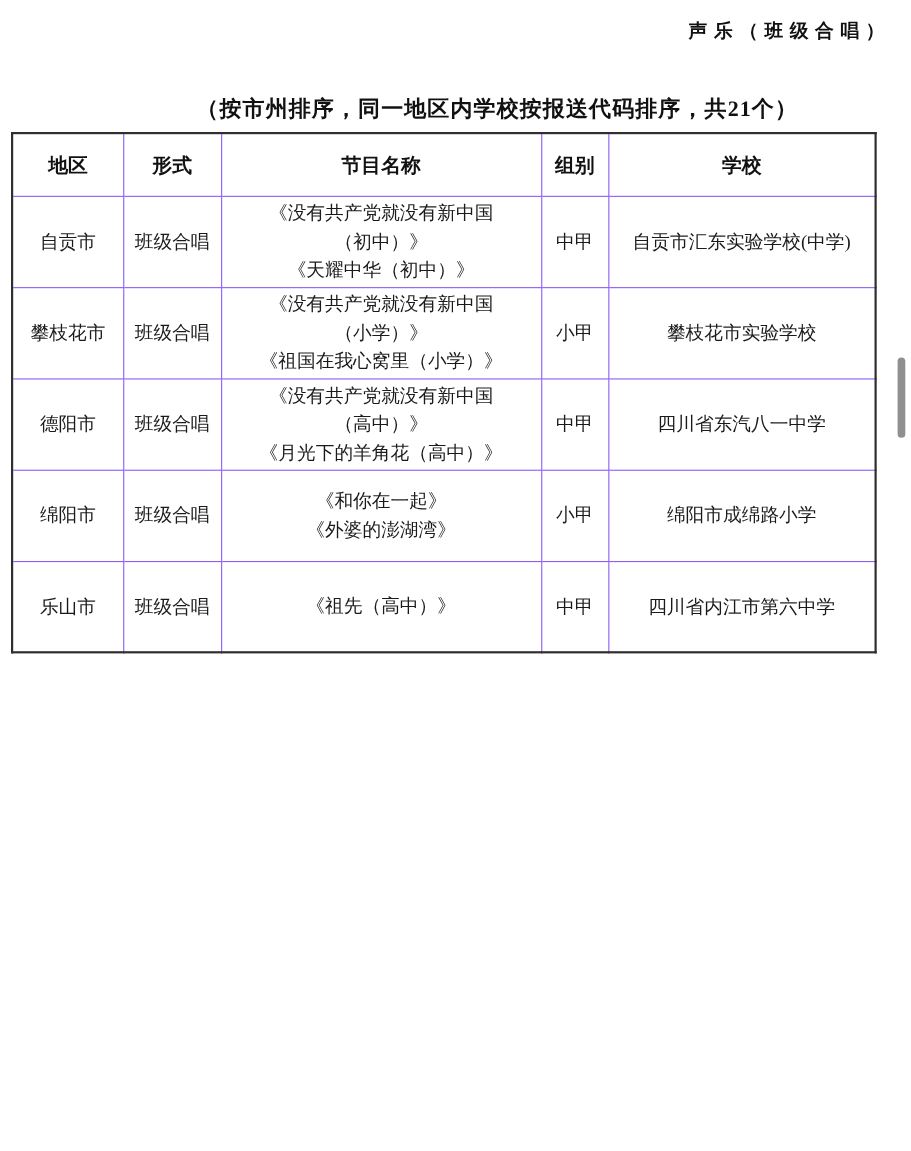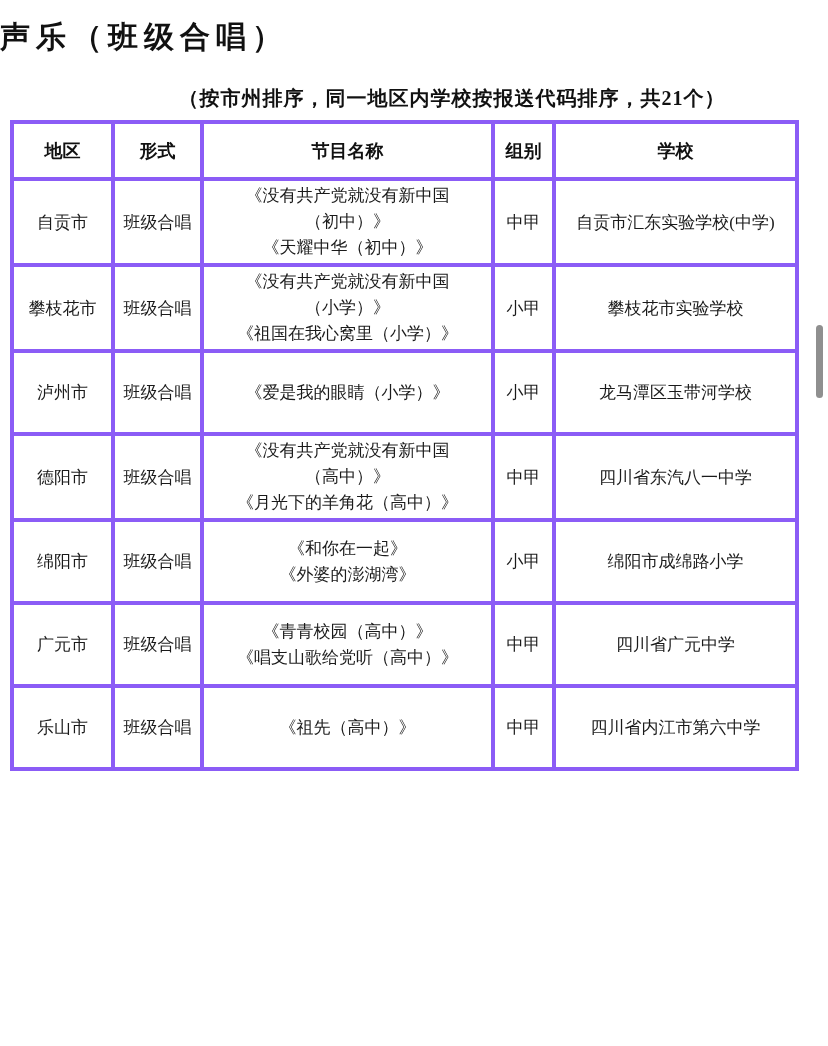--- a/index.html
+++ b/index.html
@@ -7,22 +7,22 @@
     width: 828px; height: 1046px;
     background: #ffffff;
     font-family: "Liberation Serif", "DejaVu Serif", serif;
     color: #1a1a1a;
     overflow: hidden;
     position: relative;
   }
   .page-title {
     position: absolute;
     top: 17px; left: 0; width: 810px;
-    text-align: left;
-    font-size: 30px;
+    text-align: right;
+    font-size: 17px;
     font-weight: bold;
     letter-spacing: 6px;
     color: #111;
   }
   .page-subtitle {
     position: absolute;
     top: 85px; left: 0; width: 812px;
     text-align: center;
     font-size: 20px;
     font-weight: bold;
@@ -32,21 +32,21 @@
   }
   table.results {
     position: absolute;
     top: 120px; left: 10px;
     width: 785px;
     border-collapse: collapse;
     table-layout: fixed;
     border: 2px solid #2f2f2f;
   }
   table.results th, table.results td {
-    border: 4px solid #8b5cf6;
+    border: 1px solid #8b5cf6;
     text-align: center;
     vertical-align: middle;
     padding: 2px;
   }
   table.results thead tr { height: 57px; }
   table.results tbody tr { height: 83px; }
   table.results th {
     font-size: 18px;
     font-weight: bold;
     color: #111;
@@ -107,52 +107,37 @@
       <tr>
     <td>攀枝花市</td>
     <td>班级合唱</td>
     <td class="programs">《没有共产党就没有新中国
 （小学）》
 《祖国在我心窝里（小学）》</td>
     <td>小甲</td>
     <td>攀枝花市实验学校</td>
   </tr>
       <tr>
-    <td>泸州市</td>
-    <td>班级合唱</td>
-    <td class="programs">《爱是我的眼睛（小学）》</td>
-    <td>小甲</td>
-    <td>龙马潭区玉带河学校</td>
-  </tr>
-      <tr>
     <td>德阳市</td>
     <td>班级合唱</td>
     <td class="programs">《没有共产党就没有新中国
 （高中）》
 《月光下的羊角花（高中）》</td>
     <td>中甲</td>
     <td>四川省东汽八一中学</td>
   </tr>
       <tr>
     <td>绵阳市</td>
     <td>班级合唱</td>
     <td class="programs">《和你在一起》
 《外婆的澎湖湾》</td>
     <td>小甲</td>
     <td>绵阳市成绵路小学</td>
   </tr>
       <tr>
-    <td>广元市</td>
-    <td>班级合唱</td>
-    <td class="programs">《青青校园（高中）》
-《唱支山歌给党听（高中）》</td>
-    <td>中甲</td>
-    <td>四川省广元中学</td>
-  </tr>
-      <tr>
     <td>乐山市</td>
     <td>班级合唱</td>
     <td class="programs">《祖先（高中）》</td>
     <td>中甲</td>
     <td>四川省内江市第六中学</td>
   </tr>
     </tbody>
 </table>
 
 <div class="scrollbar-thumb"></div>

